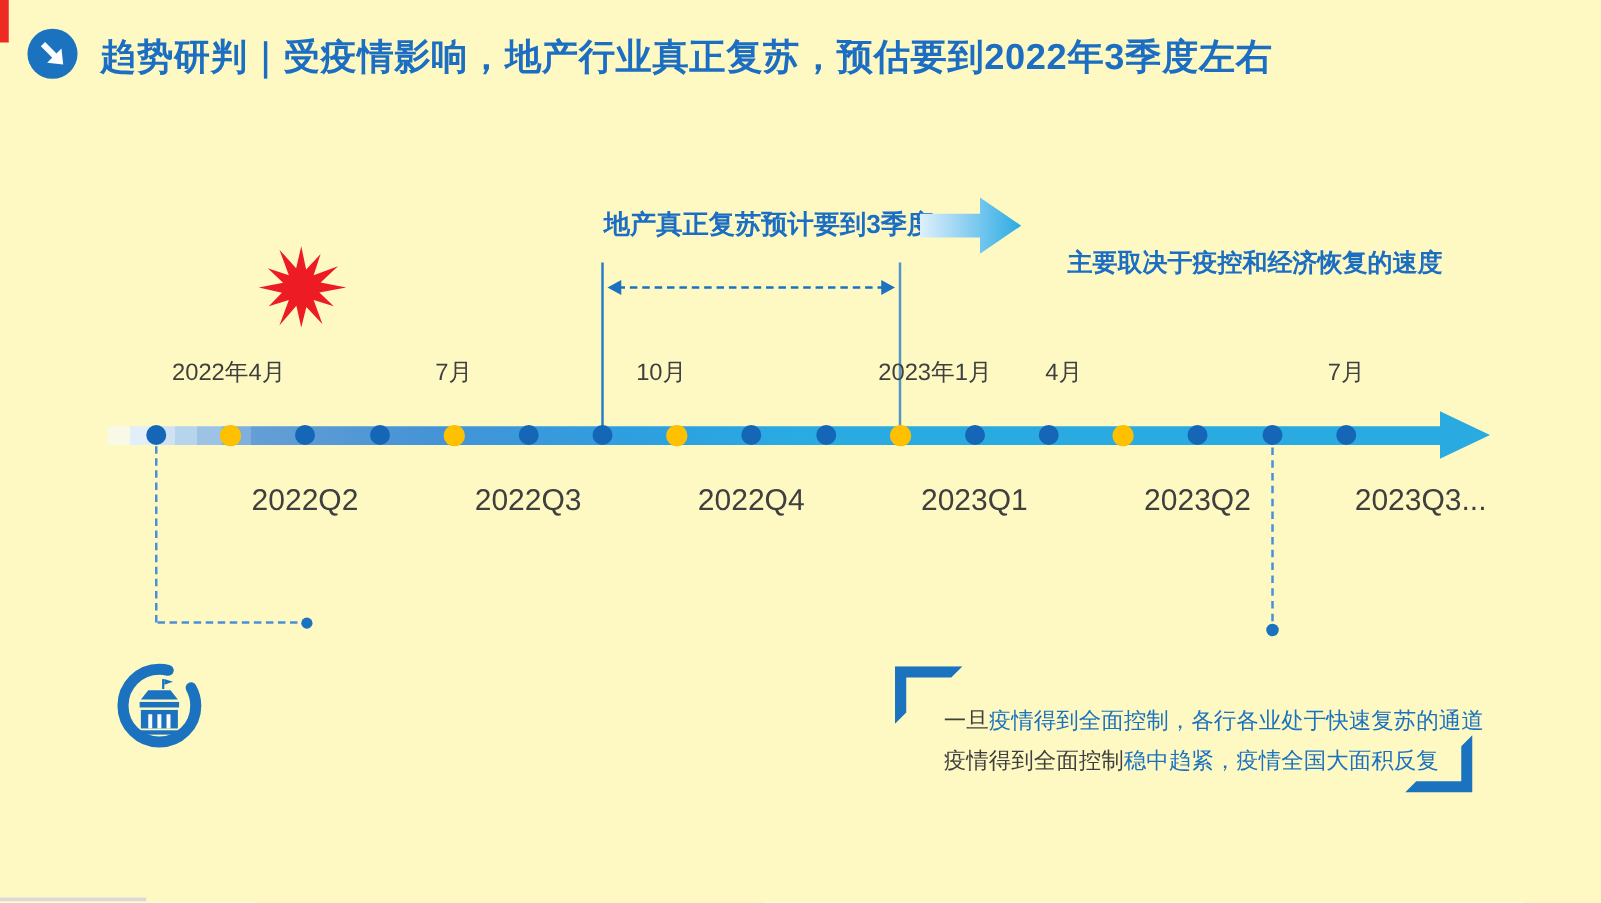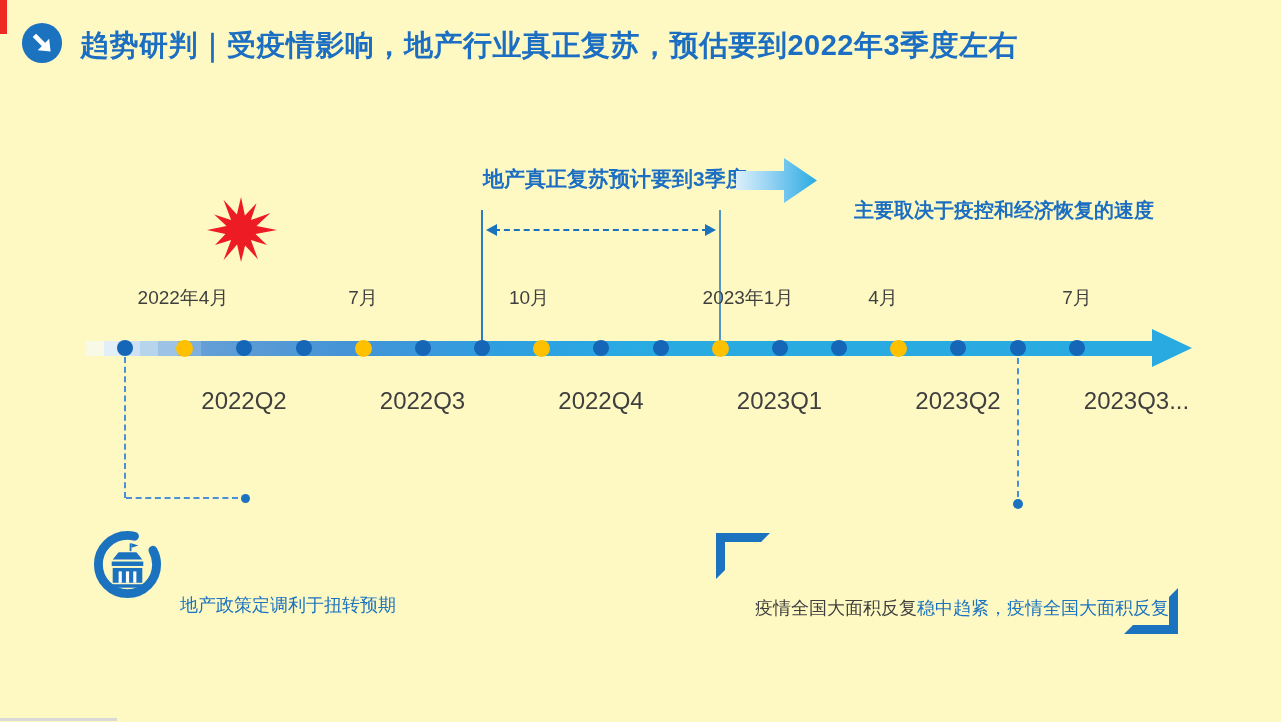--- a/index.html
+++ b/index.html
@@ -130,21 +130,21 @@
       <div class="dot hl" style="left: 890px;"></div>
       <div class="dot" style="left: 950px;"></div>
       <div class="dot" style="left: 1009.5px;"></div>
       <div class="dot" style="left: 1069px;"></div>
     </div>
   <div id="ml-layer">
       <div class="month-label" style="left: 183px;">2022年4月</div>
       <div class="month-label" style="left: 363px;">7月</div>
       <div class="month-label" style="left: 529px;">10月</div>
       <div class="month-label" style="left: 720px; margin-left: 28px;">2023年1月</div>
-      <div class="month-label" style="left: 883px;">4月</div>
+      <div class="month-label" style="left: 851px;">4月</div>
       <div class="month-label" style="left: 1077px;">7月</div>
     </div>
   <div id="ql-layer">
       <div class="quarter-label" style="left: 244px;">2022Q2</div>
       <div class="quarter-label" style="left: 422.5px;">2022Q3</div>
       <div class="quarter-label" style="left: 601px;">2022Q4</div>
       <div class="quarter-label" style="left: 779.5px;">2023Q1</div>
       <div class="quarter-label" style="left: 958px;">2023Q2</div>
       <div class="quarter-label" style="left: 1136.5px;">2023Q3...</div>
     </div>
@@ -161,26 +161,28 @@
     <rect x="40.2" y="16.5" width="1.8" height="8" fill="#1b72bf"></rect>
     <polygon points="42,16.5 49,18.7 42,21" fill="#1b72bf"></polygon>
     <polygon points="29,25.5 47,25.5 53,33 23,33" fill="#1b72bf"></polygon>
     <rect x="22" y="35" width="32" height="4.5" fill="#1b72bf"></rect>
     <rect x="23" y="41.5" width="30" height="15" fill="#1b72bf"></rect>
     <rect x="29" y="45" width="3.2" height="11.5" fill="#ffffff"></rect>
     <rect x="36.4" y="45" width="3.2" height="11.5" fill="#ffffff"></rect>
     <rect x="43.8" y="45" width="3.2" height="11.5" fill="#ffffff"></rect>
     <rect x="21" y="58" width="34" height="3.5" fill="#1b72bf"></rect>
   </svg>
-  <div id="left-note-line2" class="abs">地产政策定调利于扭转预期</div>
 
   <svg id="quote-tl" class="abs" width="54" height="46" viewBox="0 0 54 46">
     <polygon fill="#1b72bf" points="0,0 54,0 45,9 9,9 9,37 0,46"></polygon>
   </svg>
   <svg id="quote-br" class="abs" width="54" height="46" viewBox="0 0 54 46">
     <polygon fill="#1b72bf" points="54,46 0,46 9,37 45,37 45,9 54,0"></polygon>
   </svg>
+  <div id="right-note-line1" class="abs">
+    <span class="t-dark">一旦</span><span class="t-blue">疫情得到全面控制，各行各业处于快速复苏的通道</span>
+  </div>
   <div id="right-note-line2" class="abs">
-    <span class="t-dark">疫情全国大面积反复</span><span class="t-blue">稳中趋紧，疫情全国大面积反复</span>
+    <span class="t-dark">疫情得到全面控制</span><span class="t-blue">稳中趋紧，疫情全国大面积反复</span>
   </div>
 
   <div id="bottom-line" class="abs"></div>
 </div>
 
 </body></html>

